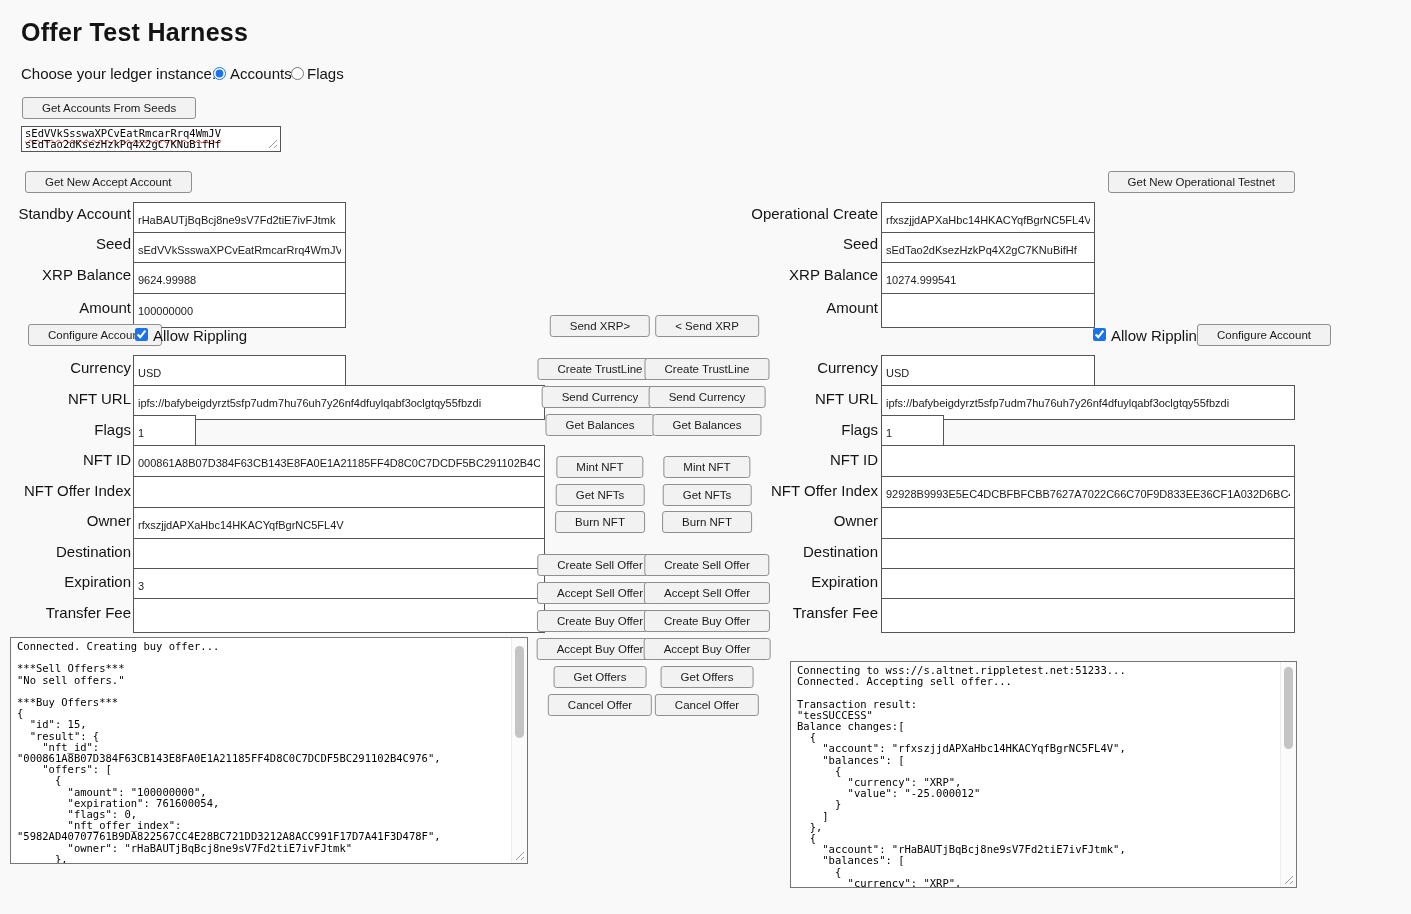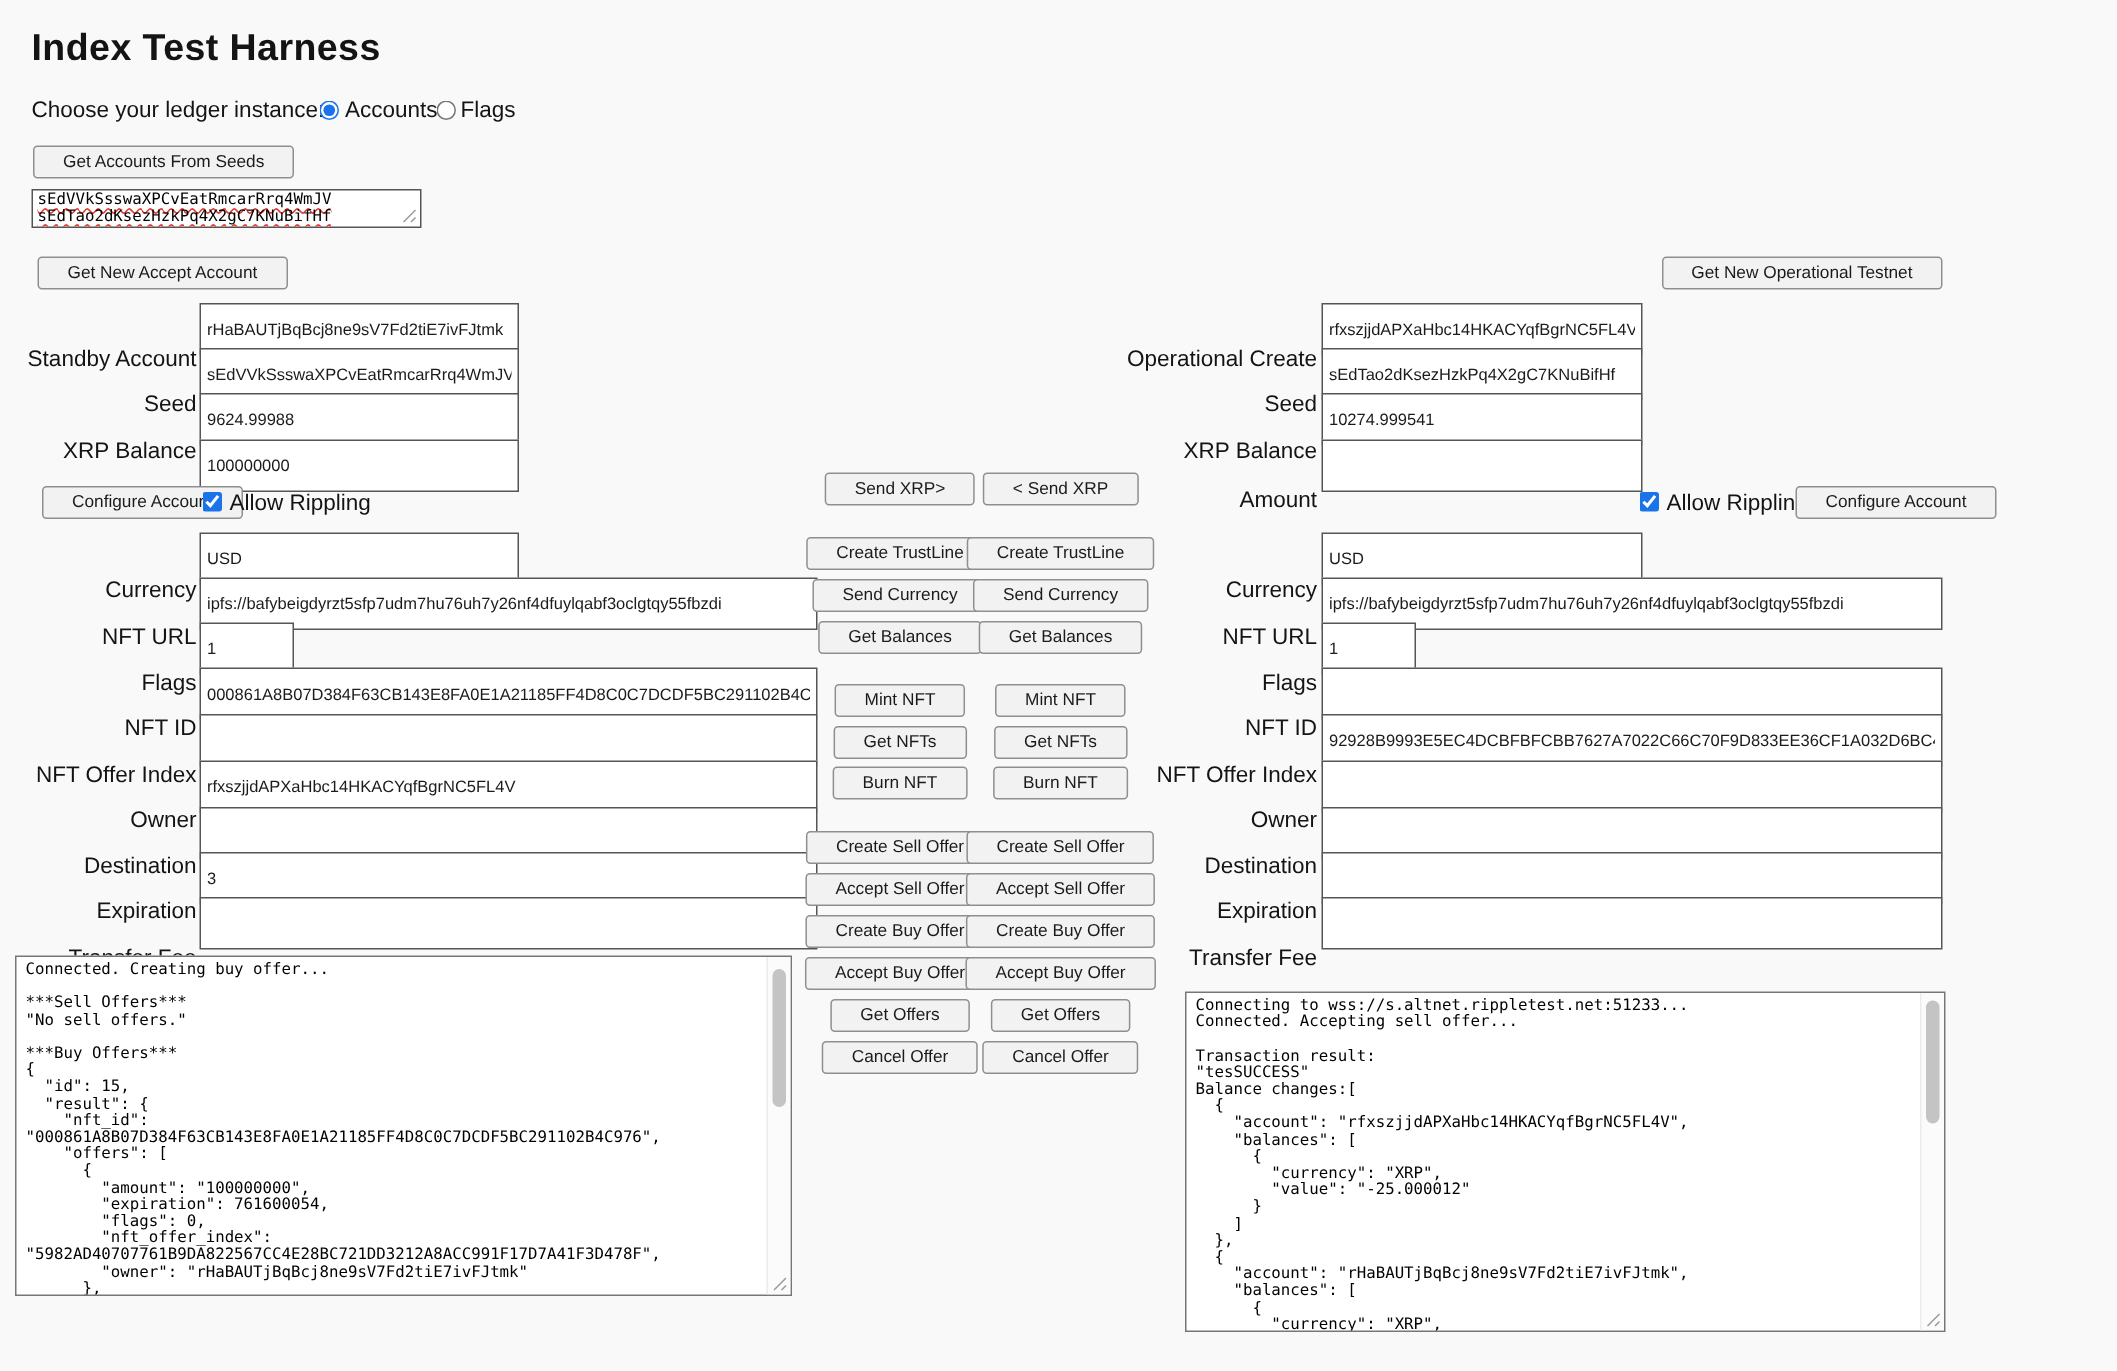--- a/index.html
+++ b/index.html
@@ -1,21 +1,21 @@
 <!DOCTYPE html>
 <html><head>
 <meta charset="utf-8">
 <style>
   html,body{margin:0;padding:0;}
   #app{position:relative;width:1411px;height:914px;background:#f9f9f9;
        font-family:"Liberation Sans",sans-serif;color:#141414;overflow:hidden;}
   h1.title{position:absolute;left:21px;top:18px;margin:0;font-size:25px;font-weight:600;
        letter-spacing:.3px;color:#141414;}
   .lab{position:absolute;font-size:15px;color:#141414;white-space:nowrap;}
-  .rlab{text-align:right;margin-top:26px;}
+  .rlab{text-align:right;}
   .btn{position:absolute;display:inline-flex;align-items:center;justify-content:center;
        height:22px;padding:0 19px;background:#f2f2f2;border:1px solid #8f8f8f;border-radius:3px;
        font-family:"Liberation Sans",sans-serif;font-size:11.5px;color:#1b1b1b;white-space:nowrap;
        box-sizing:border-box;cursor:pointer;}
   .mid{transform:translateX(-50%);}
   .inp{position:absolute;height:35px;box-sizing:border-box;border:1px solid #555;background:#fff;
        font-family:"Liberation Sans",sans-serif;font-size:11px;color:#1b1b1b;padding:0 4px;}
   .l-in{left:133px;width:213px;}  .l-wide{left:133px;width:412px;}  .l-flag{left:133px;width:63px;}
   .r-in{left:881px;width:214px;}  .r-wide{left:881px;width:414px;}  .r-flag{left:881px;width:63px;}
   input[type=checkbox],input[type=radio]{position:absolute;width:13px;height:13px;margin:0;
@@ -32,21 +32,21 @@
   .vscroll{position:absolute;top:0;right:0;bottom:0;width:15px;background:#fbfbfb;
        border-left:1px solid #ececec;}
   .vthumb{position:absolute;left:3px;width:9px;border-radius:5px;background:#c4c4c4;}
   .rgrip{position:absolute;right:2px;bottom:2px;width:11px;height:11px;}
 </style>
 </head>
 <body>
 
 <div id="app">
 
-  <h1 class="title">Index Test Harness</h1>
+  <h1 class="title">Offer Test Harness</h1>
 
   <span class="lab" style="left:21px;top:65px;">Choose your ledger instance:</span>
   <input type="radio" name="ledger" checked="" style="left: 213px; top: 67px;">
   <span class="lab" style="left:230px;top:65px;">Accounts</span>
   <input type="radio" name="ledger" style="left: 291px; top: 67px;">
   <span class="lab" style="left:307px;top:65px;">Flags</span>
 
   <button class="btn" style="left:22px;top:97px;">Get Accounts From Seeds</button>
   <div class="seedbox">
     <span class="seedline">sEdVVkSsswaXPCvEatRmcarRrq4WmJV</span>

